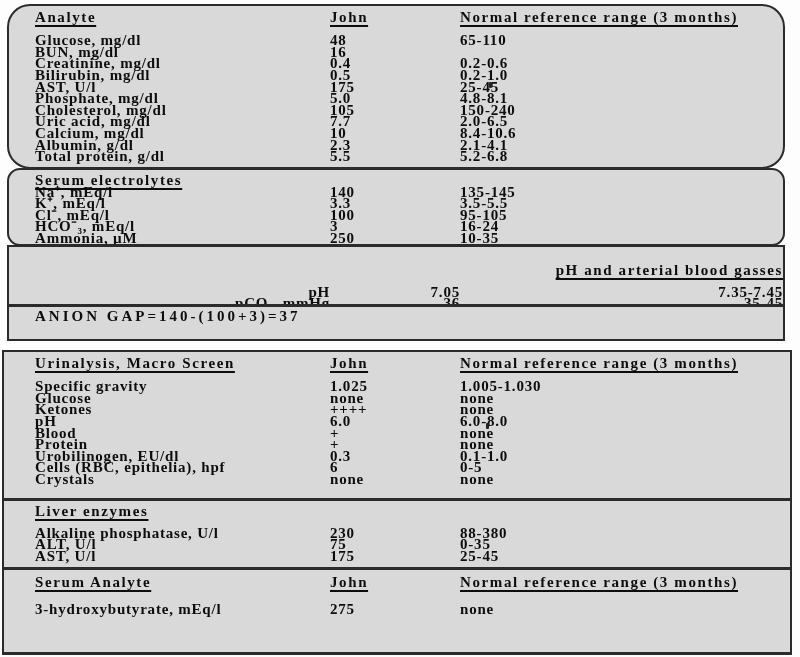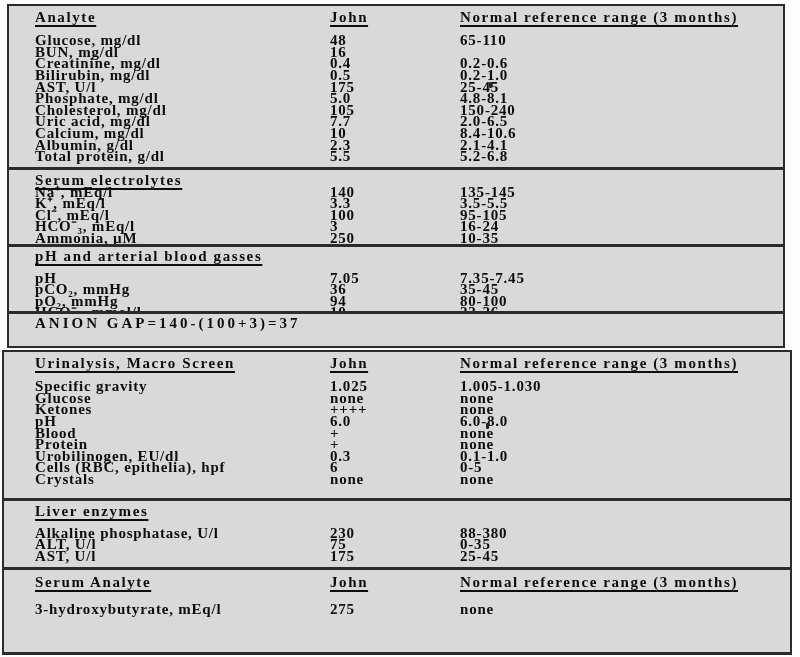--- a/index.html
+++ b/index.html
@@ -61,23 +61,23 @@
   .title-line {
     height: 11.6px;
     white-space: nowrap;
   }
   .group-top .title-line { padding-left: 26px; }
   .group-bottom .title-line { padding-left: 31px; }
 
   .spacer { height: 11.6px; }
   .spacer-sm { height: 10px; }
 
-  #sec-chemistry   { height: 165px; padding-top: 6px; }
-  #sec-electrolytes{ height: 78px;  padding-top: 5px; }
-  #sec-gasses      { height: 68px;  padding-top: 4px; }
+  #sec-chemistry   { height: 165px; padding-top: 6px; border-radius: 23px; }
+  #sec-electrolytes{ height: 78px;  padding-top: 5px; border-radius: 13px; }
+  #sec-gasses      { height: 61px;  padding-top: 18px; text-align: right; }
   #sec-anion       { height: 36px;  padding-top: 4px; }
   #sec-urinalysis  { height: 150px; padding-top: 6px; }
   #sec-liver       { height: 70px;  padding-top: 5px; }
   #sec-serum       { height: 87px;  padding-top: 7px; }
 
   .anion-line {
     padding-left: 26px;
     letter-spacing: 3px;
     height: 12px;
     white-space: nowrap;

